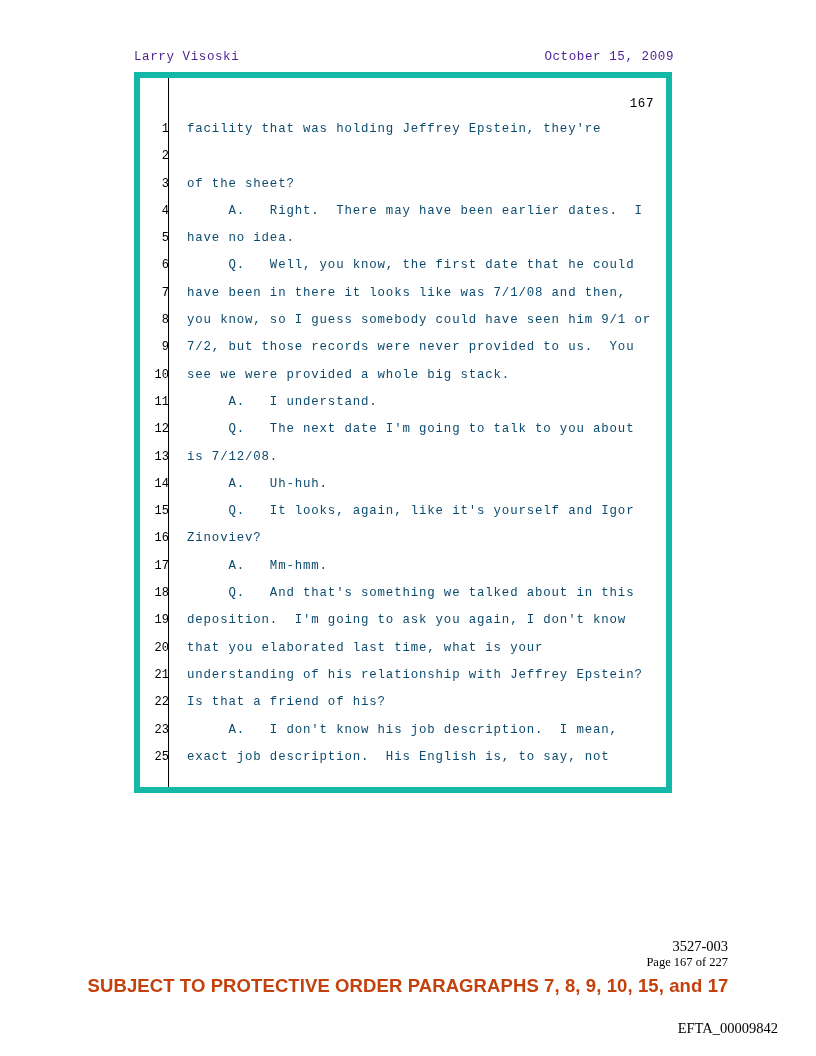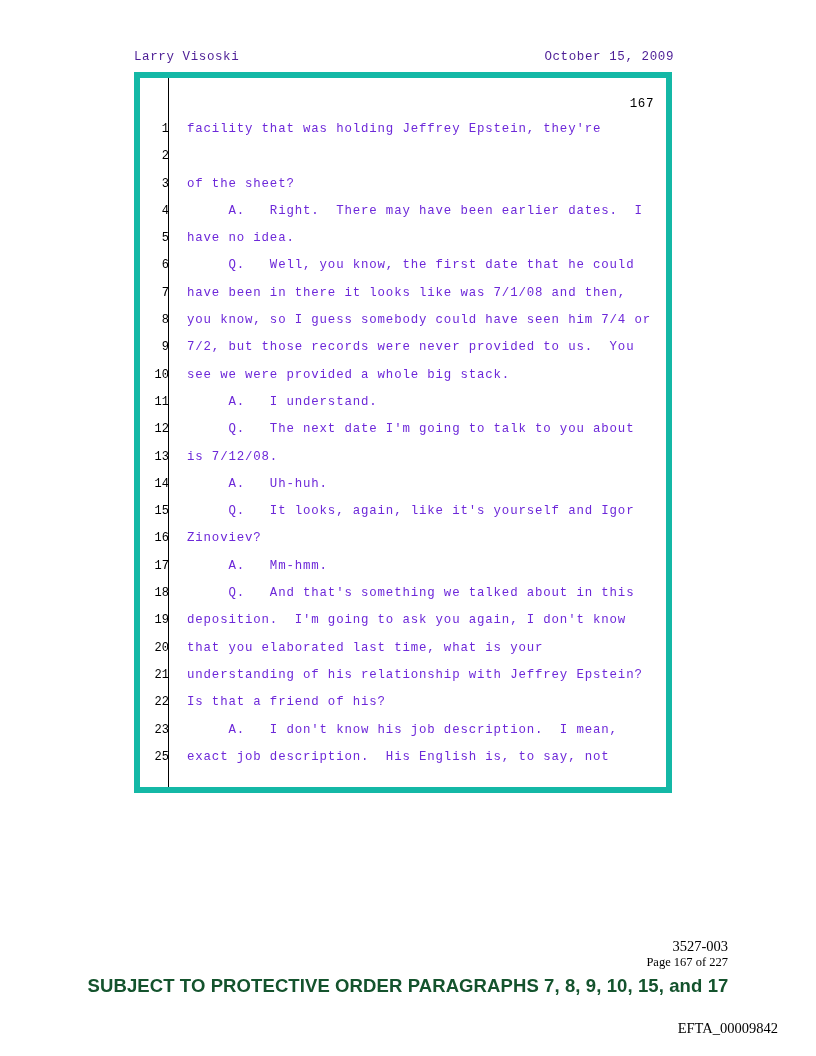--- a/index.html
+++ b/index.html
@@ -78,21 +78,21 @@
     font-family: "Liberation Mono", monospace;
     font-size: 12px;
     color: #000;
   }
   .ltext {
     padding-left: 18px;
     font-family: "Liberation Mono", monospace;
     font-size: 12.4px;
     letter-spacing: 0.85px;
     white-space: pre;
-    color: #6d28d9;
+    color: #0c4a6e;
   }
 
   
   .bates-block {
     position: absolute;
     right: 88px;
     top: 937px;
     text-align: right;
     font-family: "Liberation Serif", serif;
     line-height: 1.25;
@@ -103,21 +103,21 @@
   .bates-sub {
     font-size: 12.5px;
     margin-left: 48px;
   }
   .protective {
     position: absolute;
     top: 975px;
     left: 0;
     width: 816px;
     text-align: center;
-    color: #14532d;
+    color: #c2410c;
     font-family: "Liberation Sans", sans-serif;
     font-weight: bold;
     font-size: 18.5px;
     letter-spacing: 0.1px;
   }
   .efta {
     position: absolute;
     right: 38px;
     top: 1020px;
     font-family: "Liberation Serif", serif;
@@ -161,21 +161,21 @@
       <div class="line">
         <span class="lnum">6</span>
         <span class="ltext">     Q.   Well, you know, the first date that he could</span>
       </div>
       <div class="line">
         <span class="lnum">7</span>
         <span class="ltext">have been in there it looks like was 7/1/08 and then,</span>
       </div>
       <div class="line">
         <span class="lnum">8</span>
-        <span class="ltext">you know, so I guess somebody could have seen him 7/4 or</span>
+        <span class="ltext">you know, so I guess somebody could have seen him 9/1 or</span>
       </div>
       <div class="line">
         <span class="lnum">9</span>
         <span class="ltext">7/2, but those records were never provided to us.  You</span>
       </div>
       <div class="line">
         <span class="lnum">10</span>
         <span class="ltext">see we were provided a whole big stack.</span>
       </div>
       <div class="line">

